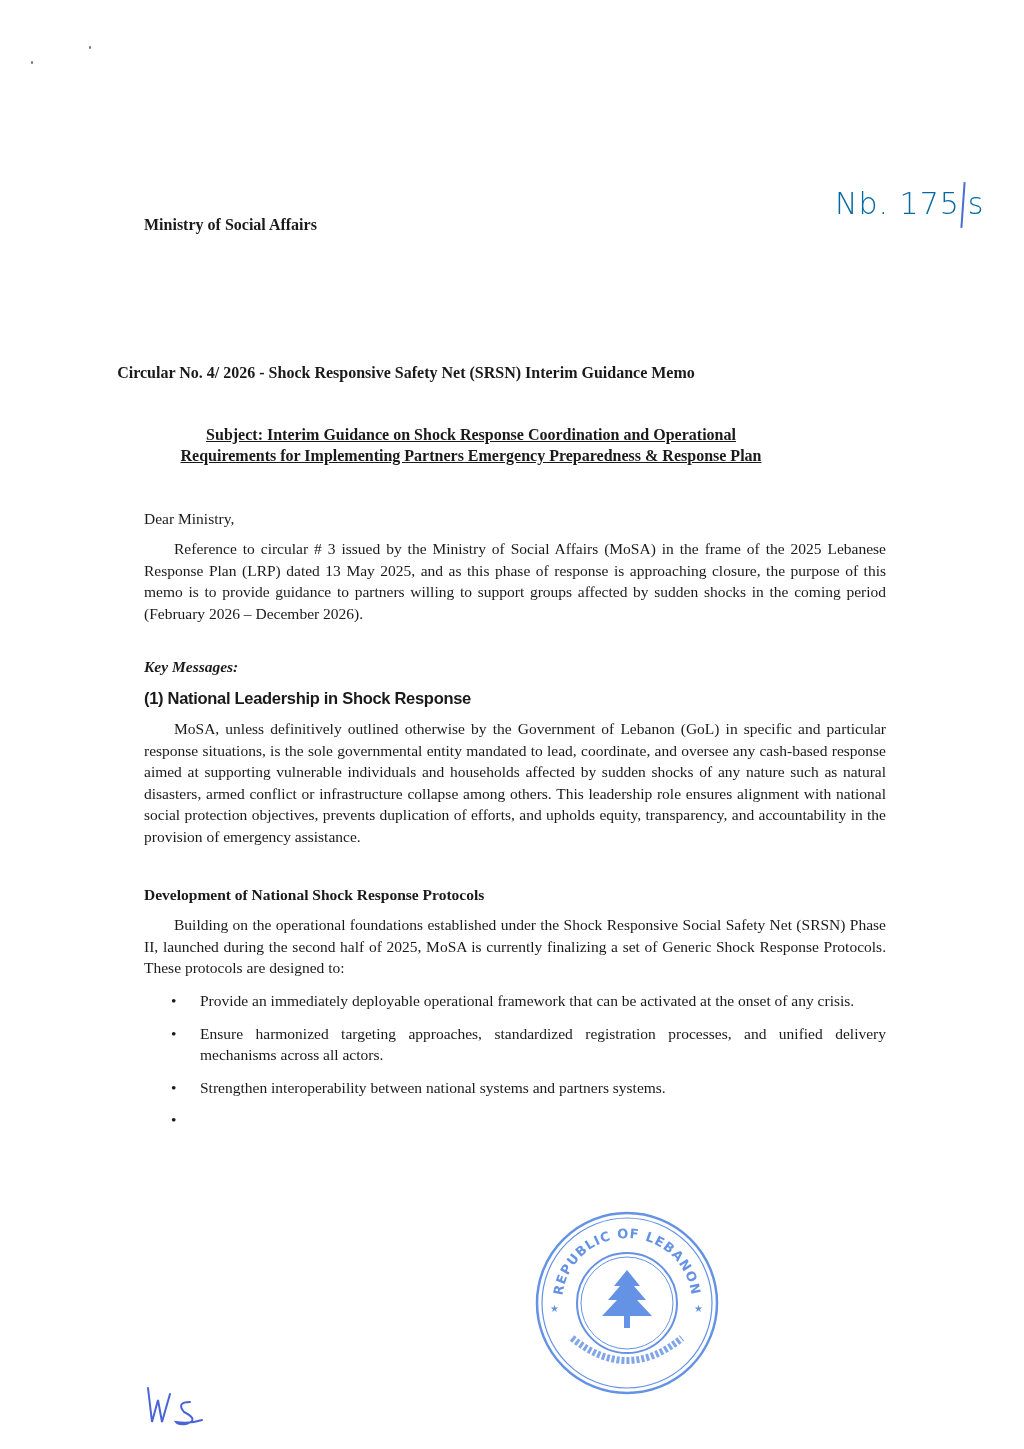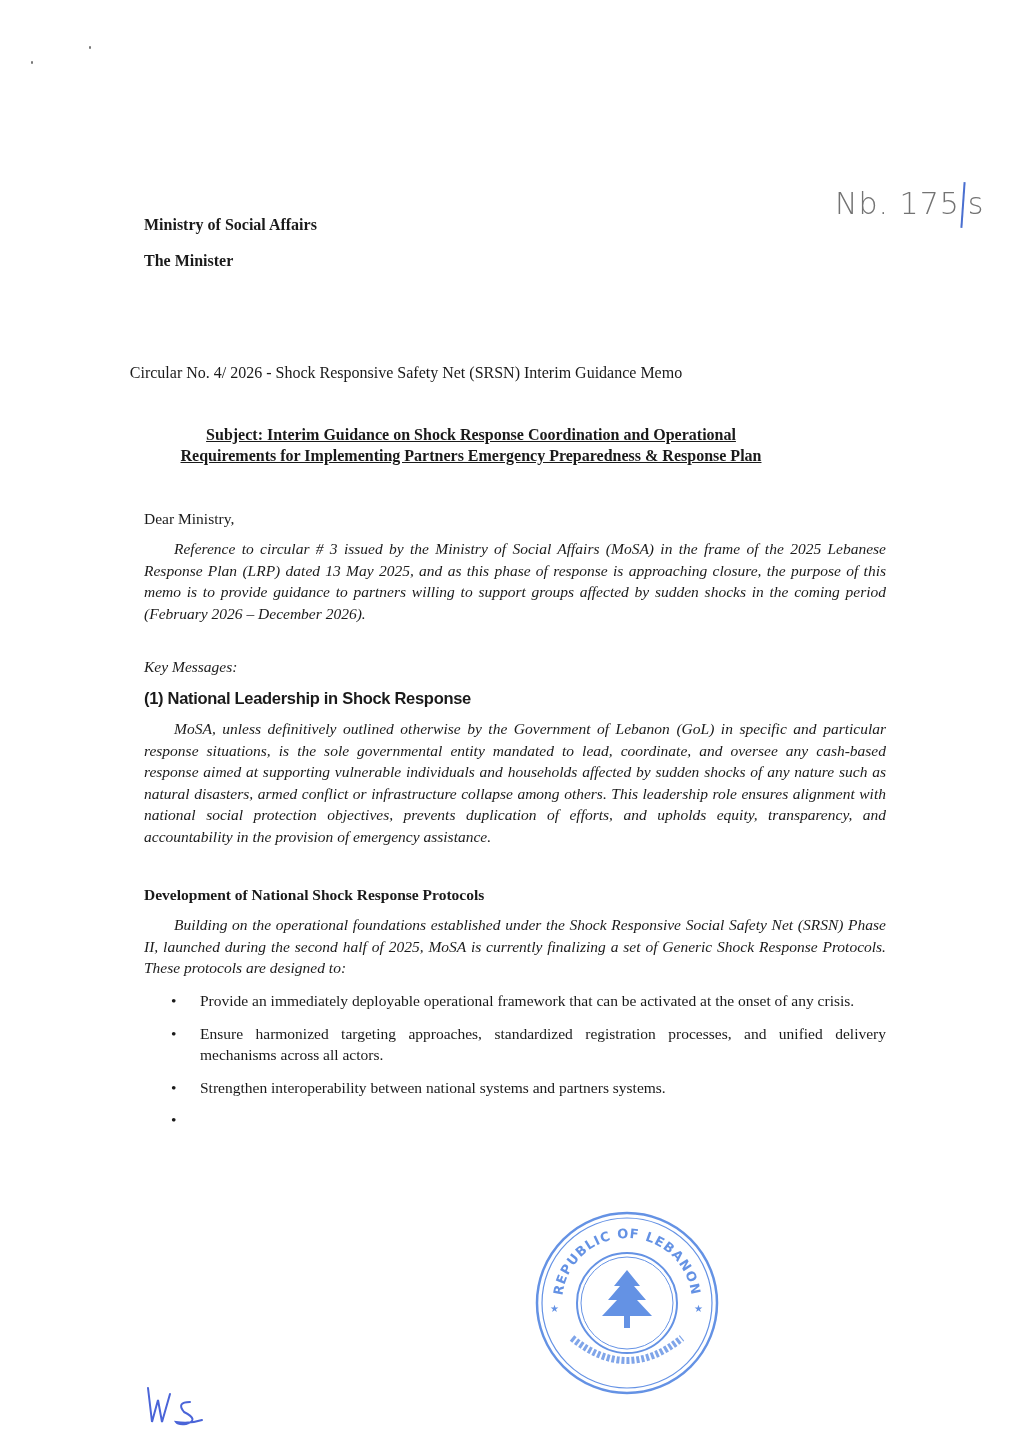--- a/index.html
+++ b/index.html
@@ -1,34 +1,34 @@
 <!DOCTYPE html>
 <html><head>
 <meta charset="utf-8">
 <style>
   html, body { margin: 0; padding: 0; background: #ffffff; }
   body { width: 1024px; height: 1449px; position: relative; overflow: hidden;
          font-family: "Liberation Serif", "DejaVu Serif", serif; color: #1a1a1a; }
   .speck { position: absolute; width: 2px; height: 3px; background: #777; border-radius: 1px; }
   .handnote { position: absolute; left: 835px; top: 182px; font-family: "DejaVu Sans", sans-serif;
-              font-size: 30px; color: #737373; letter-spacing: 1px; font-weight: 300; }
+              font-size: 30px; color: #0369a1; letter-spacing: 1px; font-weight: 300; }
   .handnote .slash { display: inline-block; width: 2px; height: 46px; background: #4a6fd0;
                      vertical-align: -14px; margin: 0 4px 0 2px; transform: rotate(4deg); }
   .header { position: absolute; left: 144px; top: 214px; font-size: 16px; font-weight: bold; }
   .header div { height: 36px; line-height: 22px; }
   .circular { position: absolute; left: 0; width: 812px; top: 364px; text-align: center;
-              font-size: 16px; font-weight: normal; }
+              font-size: 16px; font-weight: bold; }
   .subject { position: absolute; left: 0; width: 942px; top: 424px; text-align: center;
              font-size: 16px; font-weight: bold; text-decoration: underline; line-height: 21px; }
   .body { position: absolute; left: 144px; width: 742px; font-size: 15.5px; line-height: 21.6px;
           text-align: justify; }
-  .para { text-indent: 30px; margin: 0; font-style: italic; }
+  .para { text-indent: 30px; margin: 0; }
   .greeting { top: 508px; }
   .intro { top: 538px; }
-  .key { top: 656px; font-style: italic; font-weight: normal; }
+  .key { top: 656px; font-style: italic; font-weight: bold; }
   .sec1 { top: 688px; font-weight: bold; font-size: 16.5px; font-family: "Liberation Sans", sans-serif; letter-spacing: -0.3px; }
   .sec1-body { top: 718px; }
   .sec2 { top: 884px; font-weight: bold; }
   .sec2-body { top: 914px; }
   .bullets { position: absolute; left: 144px; width: 742px; top: 990px; font-size: 15.5px;
              line-height: 21.6px; text-align: justify; margin: 0; padding: 0; list-style: none; }
   .bullets li { position: relative; padding-left: 56px; margin-bottom: 11px; }
   .bullets li .dot { position: absolute; left: 27px; top: 0; }
   .stamp { position: absolute; left: 532px; top: 1208px; width: 190px; height: 190px; }
   .signature { position: absolute; left: 140px; top: 1380px; width: 80px; height: 50px; }
@@ -38,21 +38,20 @@
 
 <div class="speck" style="left:31px;top:61px;"></div>
 <div class="speck" style="left:89px;top:46px;"></div>
 
 <div class="handnote">
   <span>Nb. 175</span><span class="slash"></span><span>s</span>
 </div>
 
 <div class="header">
   <div>Ministry of Social Affairs</div>
-  <div>The Minister</div>
 </div>
 
 <div class="circular">Circular No. 4/ 2026 - Shock Responsive Safety Net (SRSN) Interim Guidance Memo</div>
 
 <div class="subject">
   <div>Subject: Interim Guidance on Shock Response Coordination and Operational</div>
   <div>Requirements for Implementing Partners Emergency Preparedness &amp; Response Plan</div>
 </div>
 
 <div class="body greeting">Dear Ministry,</div>

